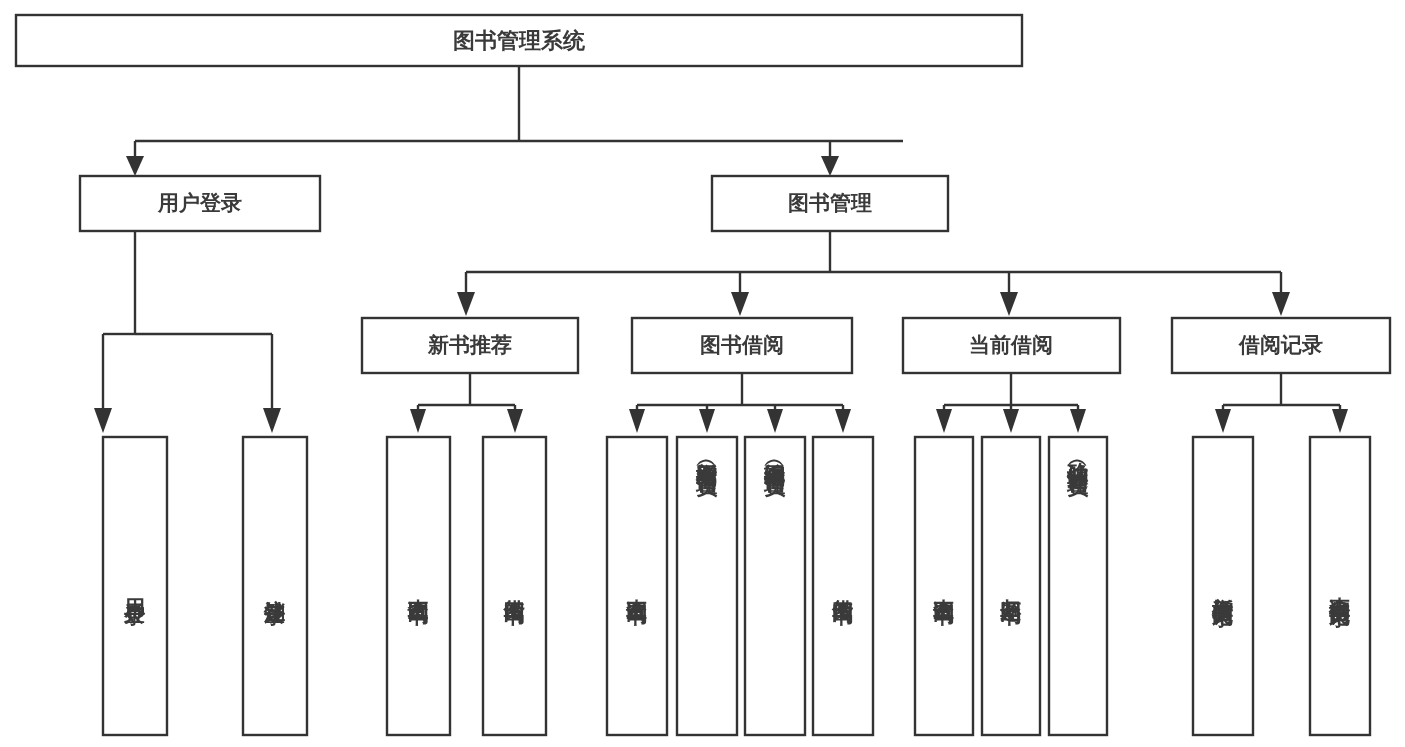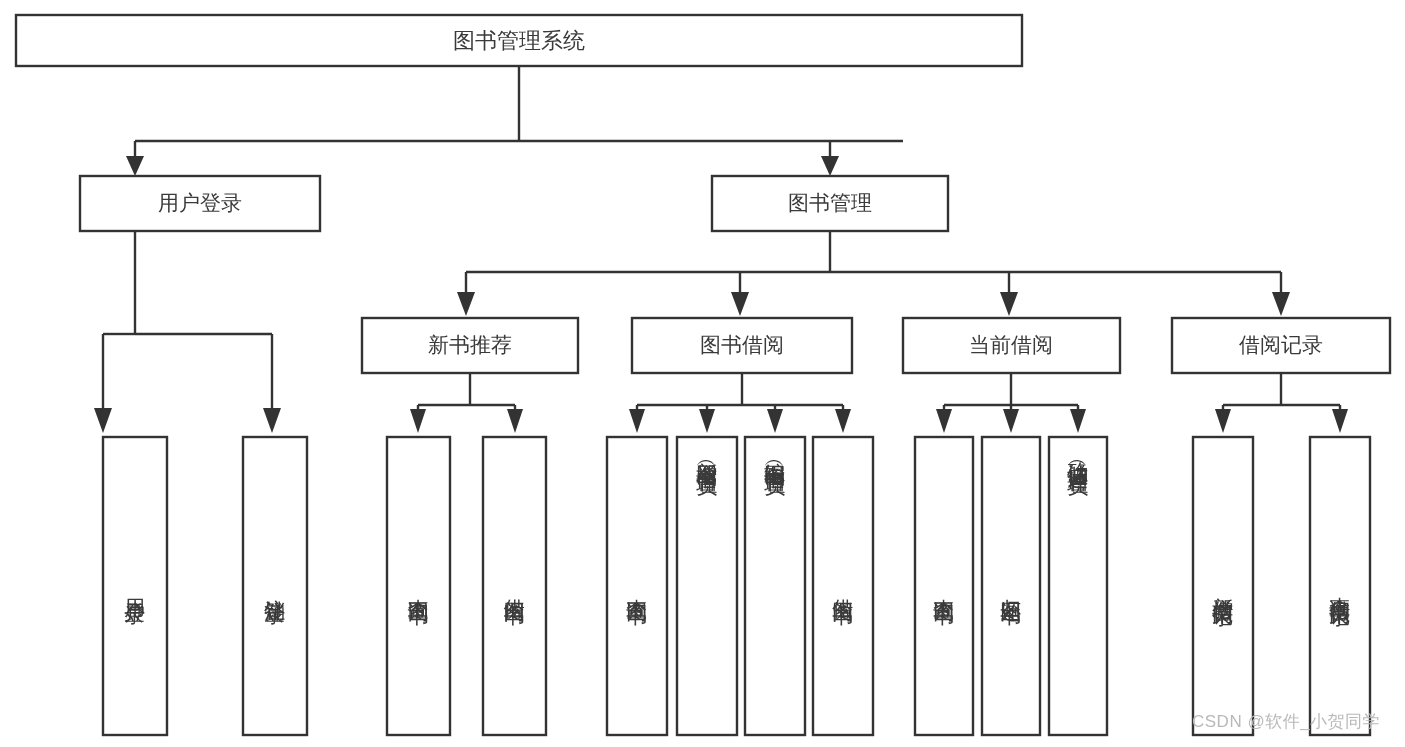--- a/index.html
+++ b/index.html
@@ -11,20 +11,21 @@
     width: 1405px;
     height: 747px;
     font-family: "Liberation Sans", sans-serif;
     overflow: hidden;
   }
   #diagram-root {
     position: relative;
     width: 1405px;
     height: 747px;
     background: #ffffff;
+    font-weight: bold;
   }
   svg.diagram-canvas {
     position: absolute;
     top: 0;
     left: 0;
     width: 1405px;
     height: 747px;
     display: block;
   }
   .node-box {
@@ -246,14 +247,13 @@
     <span class="vlabel-text" style="padding-top:8px;">确认归还（管理员）</span>
   </div>
 
   <div class="vlabel-wrap" style="left:1193px; top:437px; width:60px; height:298px;">
     <span class="vlabel-text">新增借阅记录</span>
   </div>
   <div class="vlabel-wrap" style="left:1310px; top:437px; width:60px; height:298px;">
     <span class="vlabel-text">查询借阅记录</span>
   </div>
 
-  <div class="watermark">CSDN @软件_小贺同学</div>
 </div>
 
 </body></html>

